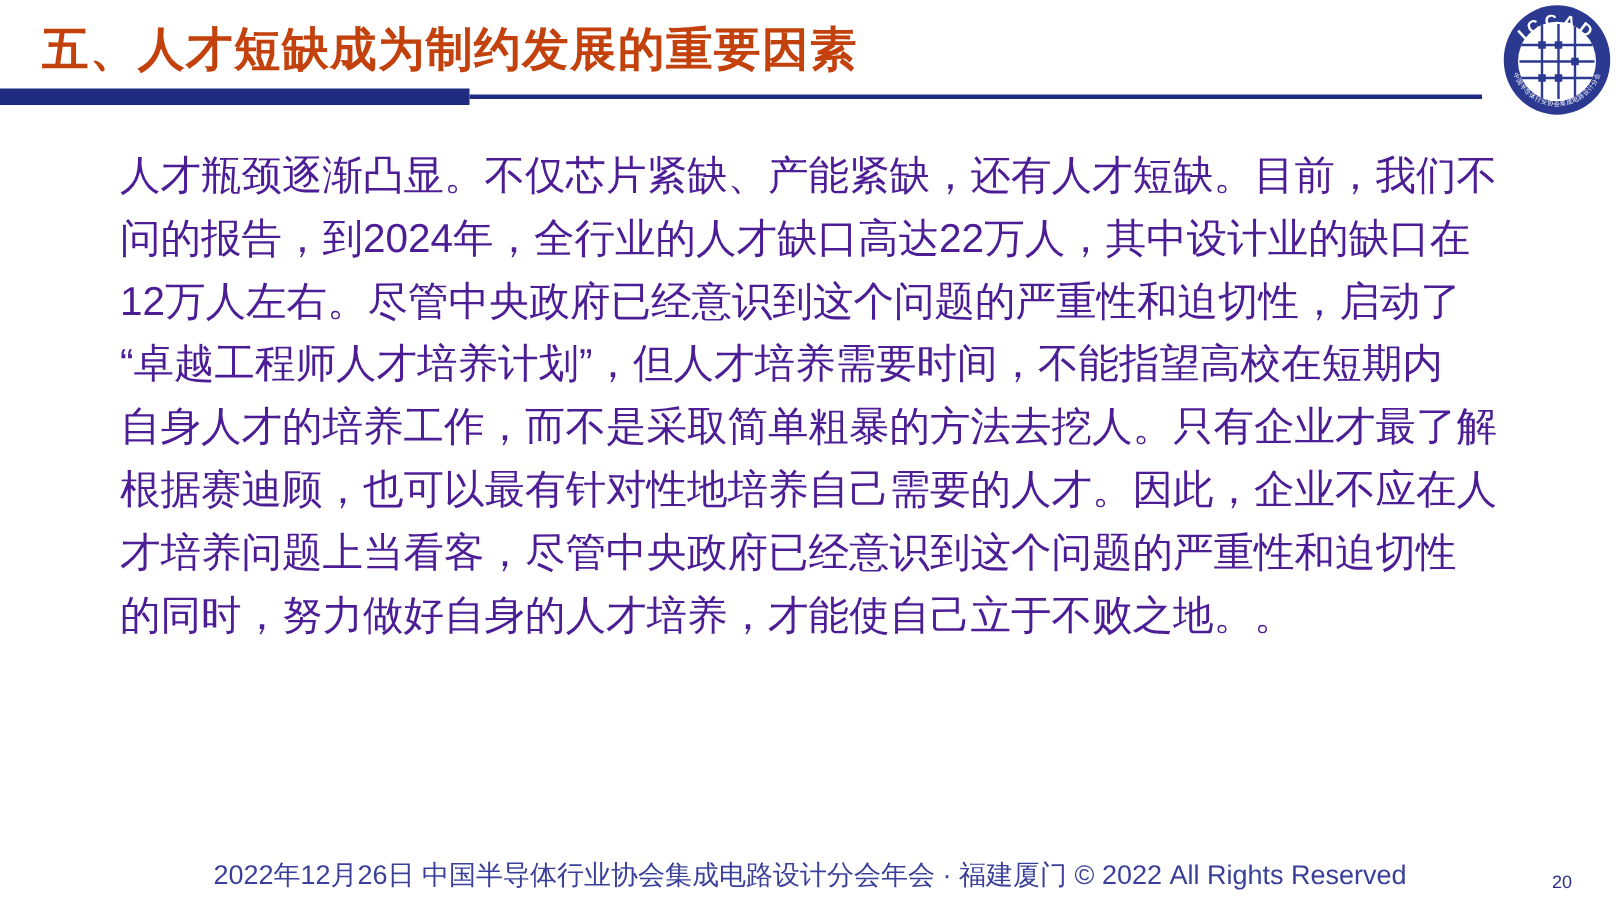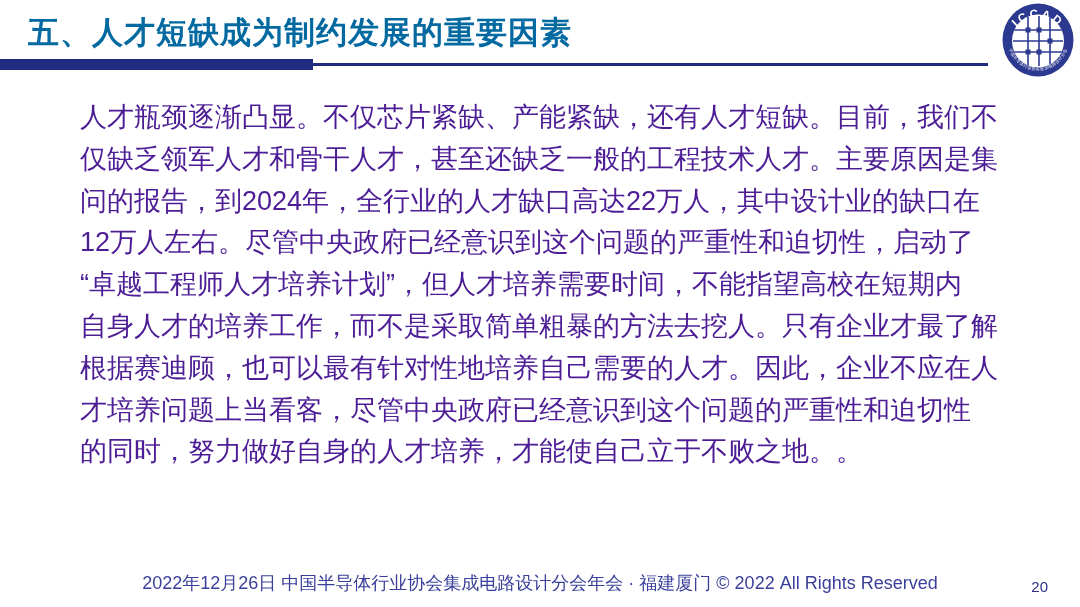--- a/index.html
+++ b/index.html
@@ -10,21 +10,21 @@
     position: relative;
     overflow: hidden;
   }
   .slide { position: absolute; inset: 0; }
 
   .slide-title {
     position: absolute;
     left: 28px; top: 12px;
     font-size: 31px;
     font-weight: bold;
-    color: #0369a1;
+    color: #c2410c;
     letter-spacing: 1px;
     white-space: nowrap;
   }
   .underline-thick {
     position: absolute;
     left: 0; top: 59px;
     width: 313px; height: 11px;
     background: #1F2C80;
   }
   .underline-thin {
@@ -54,21 +54,21 @@
     position: absolute;
     left: 0; right: 0;
     bottom: 12px;
     text-align: center;
     font-size: 18px;
     color: #3A3F99;
   }
   .page-number {
     position: absolute;
     right: 32px; bottom: 12px;
-    font-size: 15px;
+    font-size: 12px;
     color: #2B2F86;
   }
 </style>
 </head>
 <body>
 
 <div class="slide">
 
   <div class="slide-title">五、人才短缺成为制约发展的重要因素</div>
 
@@ -103,21 +103,20 @@
     <text font-family="Liberation Sans, sans-serif" font-size="11.5" font-weight="bold" fill="#ffffff" letter-spacing="2.5">
       <textPath href="#topArc" startOffset="50%" text-anchor="middle">ICCAD</textPath>
     </text>
     <text font-family="Liberation Sans, sans-serif" font-size="4.1" fill="#ffffff" letter-spacing="0.4">
       <textPath href="#bottomArc" startOffset="50%" text-anchor="middle">中国半导体行业协会集成电路设计分会</textPath>
     </text>
   </svg>
 
   <div class="body-text">
     <div class="body-line">人才瓶颈逐渐凸显。不仅芯片紧缺、产能紧缺，还有人才短缺。目前，我们不</div>
-    <div class="body-line">仅缺乏领军人才和骨干人才，甚至还缺乏一般的工程技术人才。主要原因是集</div>
     <div class="body-line">问的报告，到2024年，全行业的人才缺口高达22万人，其中设计业的缺口在</div>
     <div class="body-line">12万人左右。尽管中央政府已经意识到这个问题的严重性和迫切性，启动了</div>
     <div class="body-line">“卓越工程师人才培养计划”，但人才培养需要时间，不能指望高校在短期内</div>
     <div class="body-line">自身人才的培养工作，而不是采取简单粗暴的方法去挖人。只有企业才最了解</div>
     <div class="body-line">根据赛迪顾，也可以最有针对性地培养自己需要的人才。因此，企业不应在人</div>
     <div class="body-line">才培养问题上当看客，尽管中央政府已经意识到这个问题的严重性和迫切性</div>
     <div class="body-line">的同时，努力做好自身的人才培养，才能使自己立于不败之地。。</div>
   </div>
 
   <div class="footer-text">2022年12月26日 中国半导体行业协会集成电路设计分会年会 · 福建厦门 © 2022 All Rights Reserved</div>

